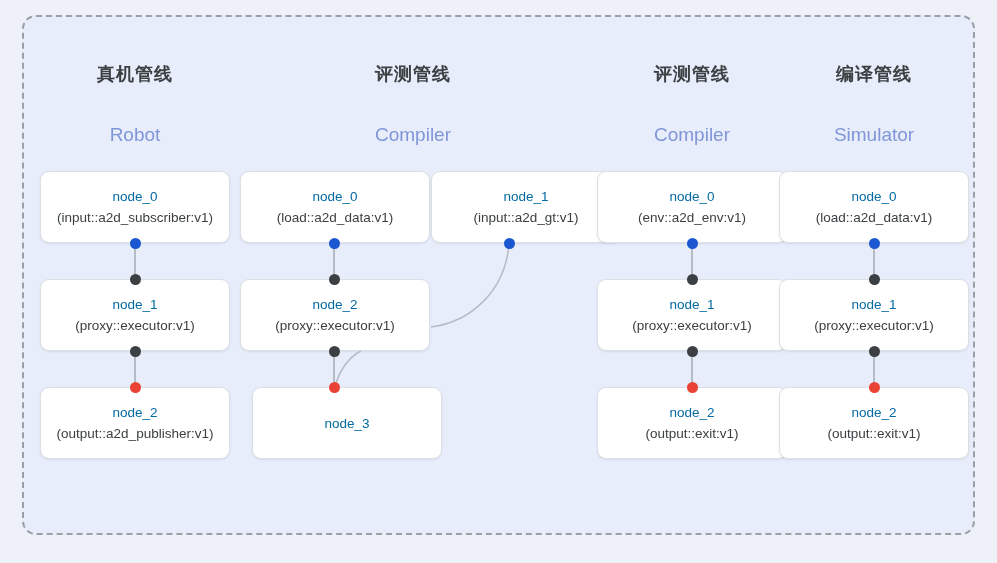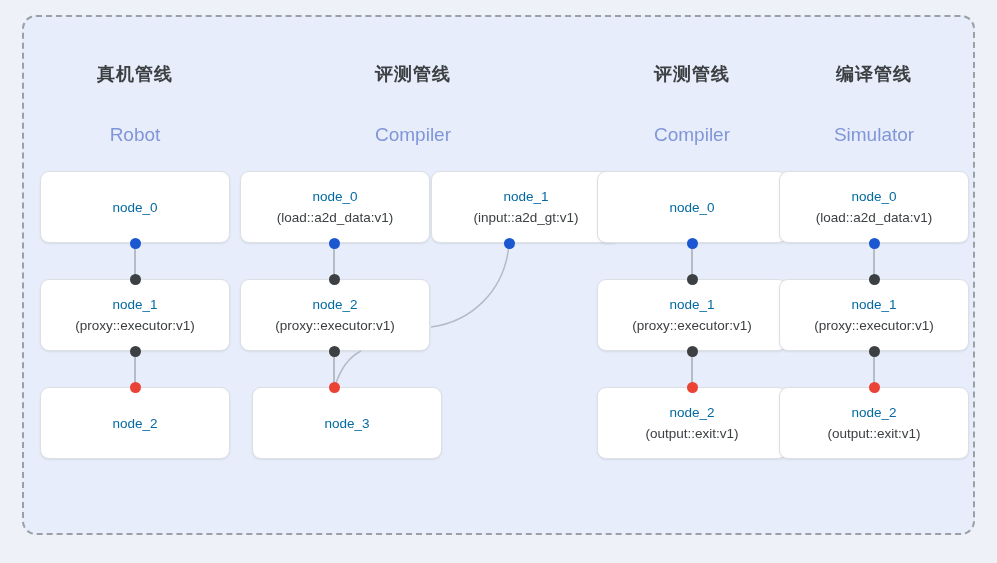--- a/index.html
+++ b/index.html
@@ -135,27 +135,29 @@
     <path d="M 361 351 C 349 357 340 370 335 386" fill="none" stroke="#b6bcc6" stroke-width="1.5"></path>
   </svg>
 
 <div id="columns">
     <div class="pipeline-column" style="left: 40px; width: 190px;">
       <div class="col-title-cn">真机管线</div>
       <div class="col-title-en">Robot</div>
     </div>
     <div class="node-box" style="left: 40px; top: 171px;">
       <div class="node-name">node_0</div>
+      <div class="node-type">(input::a2d_subscriber:v1)</div>
     </div>
     <div class="node-box" style="left: 40px; top: 279px;">
       <div class="node-name">node_1</div>
       <div class="node-type">(proxy::executor:v1)</div>
     </div>
     <div class="node-box" style="left: 40px; top: 387px;">
       <div class="node-name">node_2</div>
+      <div class="node-type">(output::a2d_publisher:v1)</div>
     </div>
     <div class="pipeline-column" style="left: 240px; width: 346px;">
       <div class="col-title-cn">评测管线</div>
       <div class="col-title-en">Compiler</div>
     </div>
     <div class="node-box" style="left: 240px; top: 171px;">
       <div class="node-name">node_0</div>
       <div class="node-type">(load::a2d_data:v1)</div>
     </div>
     <div class="node-box" style="left: 431px; top: 171px;">
@@ -168,20 +170,21 @@
     </div>
     <div class="node-box" style="left: 252px; top: 387px;">
       <div class="node-name">node_3</div>
     </div>
     <div class="pipeline-column" style="left: 597px; width: 190px;">
       <div class="col-title-cn">评测管线</div>
       <div class="col-title-en">Compiler</div>
     </div>
     <div class="node-box" style="left: 597px; top: 171px;">
       <div class="node-name">node_0</div>
+      <div class="node-type">(env::a2d_env:v1)</div>
     </div>
     <div class="node-box" style="left: 597px; top: 279px;">
       <div class="node-name">node_1</div>
       <div class="node-type">(proxy::executor:v1)</div>
     </div>
     <div class="node-box" style="left: 597px; top: 387px;">
       <div class="node-name">node_2</div>
       <div class="node-type">(output::exit:v1)</div>
     </div>
     <div class="pipeline-column" style="left: 779px; width: 190px;">

